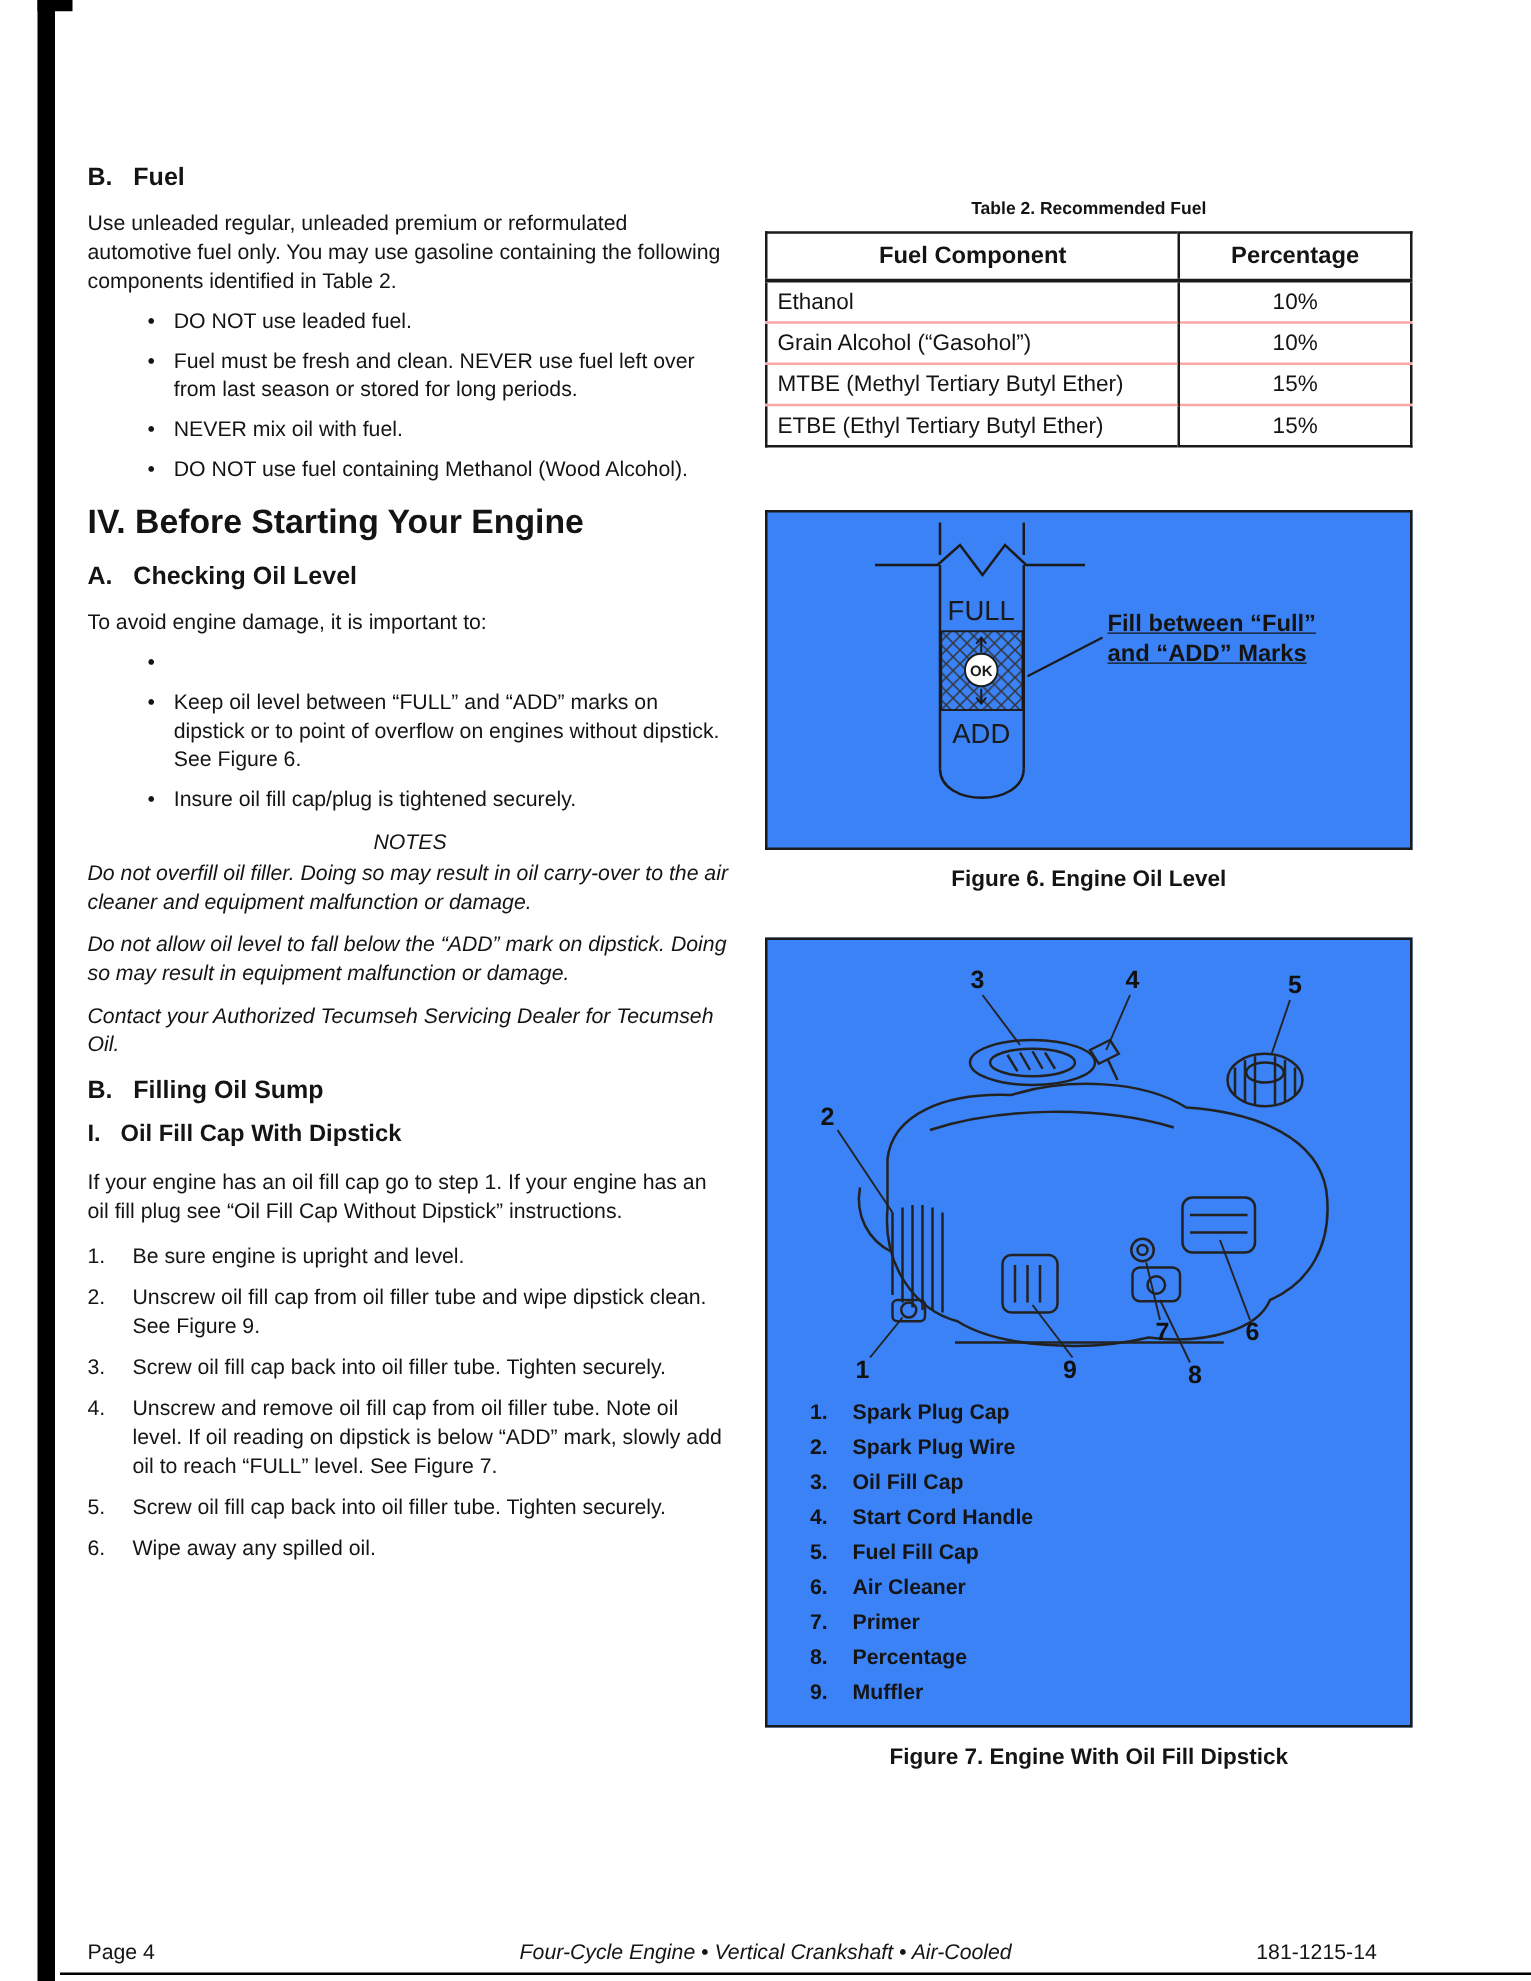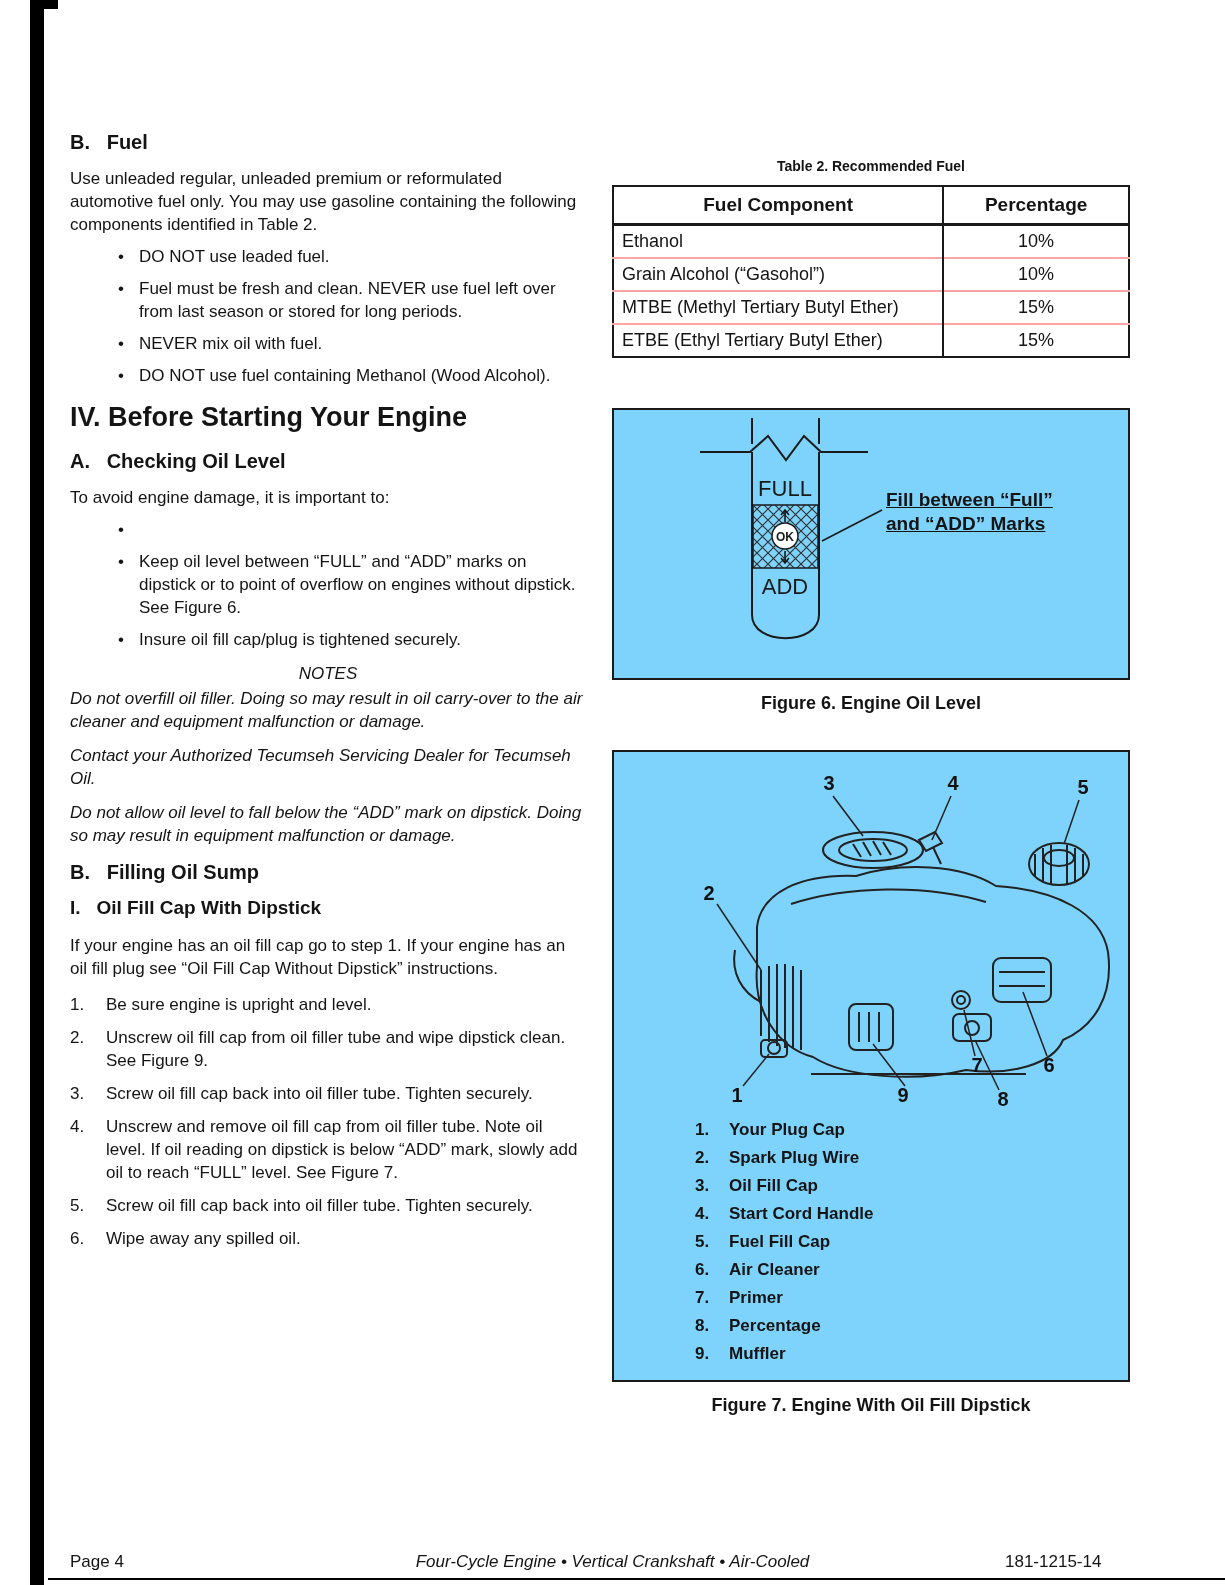--- a/index.html
+++ b/index.html
@@ -27,21 +27,21 @@
   .table-caption{font-size:14px;font-weight:bold;text-align:center;margin:0 0 11px 0;}
   table.fuel{width:100%;border-collapse:collapse;border:2px solid #1a1a1a;}
   table.fuel th{font-size:19px;font-weight:bold;text-align:center;padding:7px 0;
                 border-bottom:3px solid #1a1a1a;border-right:2px solid #1a1a1a;}
   table.fuel th:last-child{border-right:none;}
   table.fuel td{font-size:18px;padding:5px 8px;border-top:2px solid #fca5a5;
                 border-right:2px solid #1a1a1a;}
   table.fuel td:last-child{border-right:none;text-align:center;}
   table.fuel col.c1{width:64%;} table.fuel col.c2{width:36%;}
 
-  .fig-box{border:2px solid #1a1a1a;background:#7dd3fc;padding-left:47px;}
+  .fig-box{border:2px solid #1a1a1a;background:#3b82f6;}
   .fig6{position:relative;height:268px;margin-top:50px;}
   .fig6 svg{position:absolute;left:0;top:0;}
   .fig6-annotation{position:absolute;left:272px;top:78px;width:235px;
                    font-size:19px;font-weight:bold;line-height:24px;text-decoration:underline;}
   .fig-caption{font-size:18px;font-weight:bold;text-align:center;margin-top:13px;}
   .fig7{margin-top:36px;padding-bottom:12px;}
   .fig7 svg{display:block;}
   .legend{padding-left:34px;margin-top:2px;}
   .legend-row{display:flex;font-size:17px;font-weight:bold;line-height:28px;}
   .legend-num{flex:0 0 34px;}
@@ -93,22 +93,22 @@
       <span class="bullet-marker">•</span>
       <span class="bullet-text">Keep oil level between “FULL” and “ADD” marks on dipstick or to point of overflow on engines without dipstick. See Figure 6.</span>
     </div>
     <div class="bullet-row">
       <span class="bullet-marker">•</span>
       <span class="bullet-text">Insure oil fill cap/plug is tightened securely.</span>
     </div>
 
     <div class="notes-heading">NOTES</div>
     <p class="italic-para">Do not overfill oil filler. Doing so may result in oil carry-over to the air cleaner and equipment malfunction or damage.</p>
+    <p class="italic-para">Do not allow oil level to fall below the “ADD” mark on dipstick. Doing so may result in equipment malfunction or damage.</p>
     <p class="italic-para">Contact your Authorized Tecumseh Servicing Dealer for Tecumseh Oil.</p>
-    <p class="italic-para">Do not allow oil level to fall below the “ADD” mark on dipstick. Doing so may result in equipment malfunction or damage.</p>
 
     <h2 class="sec-heading" style="margin-top:14px;">B.   Filling Oil Sump</h2>
     <h3 class="sub-heading">I.   Oil Fill Cap With Dipstick</h3>
     <p class="body-text" style="margin-bottom:13px;">If your engine has an oil fill cap go to step 1. If your engine has an oil fill plug see “Oil Fill Cap Without Dipstick” instructions.</p>
 
     <div class="step-row">
       <span class="step-num">1.</span>
       <span class="step-text">Be sure engine is upright and level.</span>
     </div>
     <div class="step-row">
@@ -271,21 +271,21 @@
           <text x="242" y="350">9</text>
           <text x="342" y="354">8</text>
           <text x="316" y="320">7</text>
           <text x="388" y="320">6</text>
         </g>
       </svg>
 
       <div class="legend">
         <div class="legend-row">
           <span class="legend-num">1.</span>
-          <span>Your Plug Cap</span>
+          <span>Spark Plug Cap</span>
         </div>
         <div class="legend-row">
           <span class="legend-num">2.</span>
           <span>Spark Plug Wire</span>
         </div>
         <div class="legend-row">
           <span class="legend-num">3.</span>
           <span>Oil Fill Cap</span>
         </div>
         <div class="legend-row">

